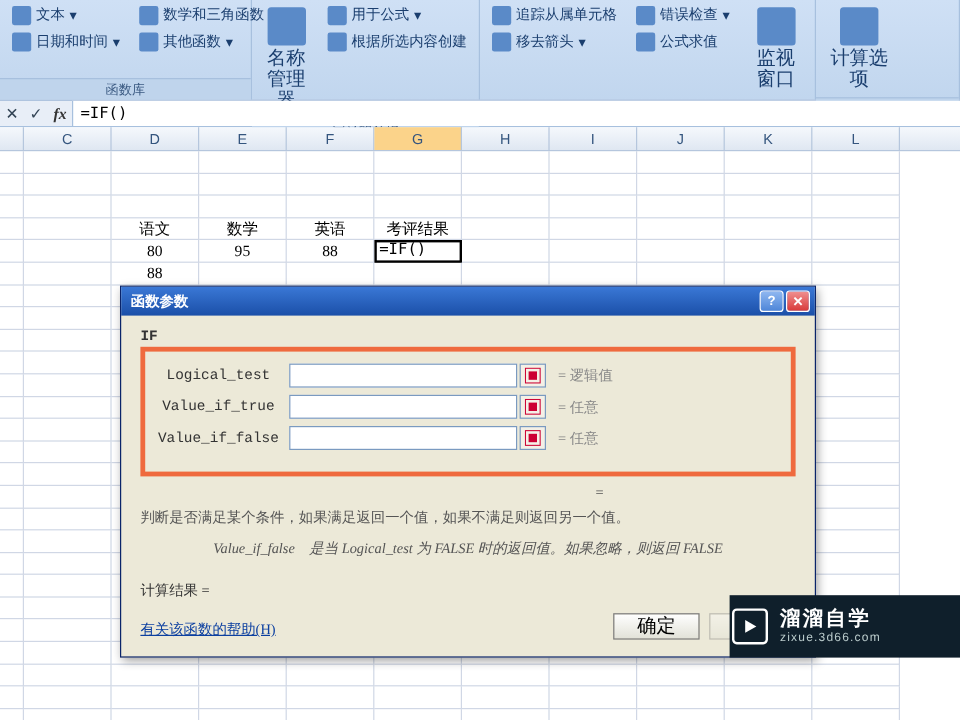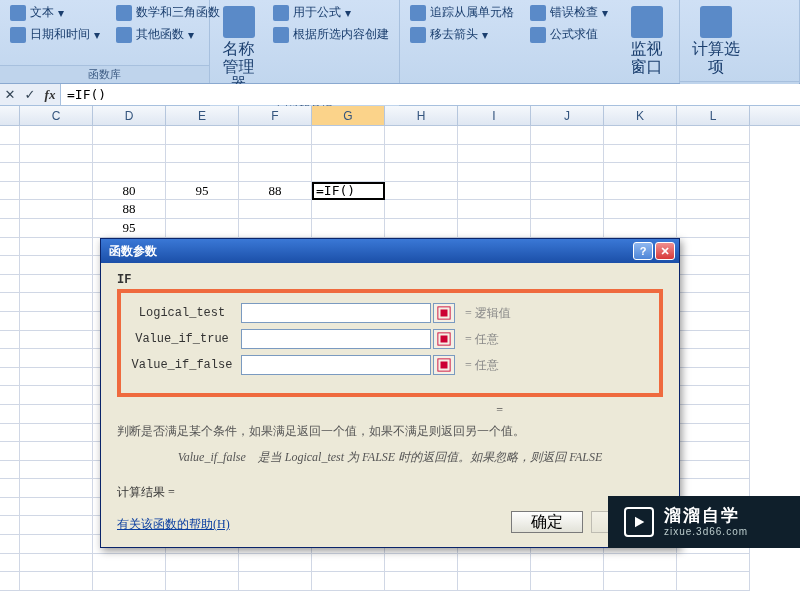--- a/index.html
+++ b/index.html
@@ -50,21 +50,21 @@
   .arg-eq { margin-left: 10px; color: #888; }
   .desc { color: #555; margin: 4px 0 8px 0; line-height: 1.5; }
   .desc-center { text-align: center; padding: 0 40px; font-style: italic; }
   .result-row { margin-top: 18px; }
   .dlg-footer { display: flex; justify-content: space-between; align-items: flex-end; margin-top: 10px; }
   .help-link { color: #0b3fa0; text-decoration: underline; cursor: pointer; }
   .dlg-btns { display: flex; gap: 8px; }
   .dlg-btn { min-width: 72px; height: 22px; border: 1px solid #7a7a7a; background: linear-gradient(#fefefe,#e2e2d8); cursor: pointer; font-size: 16px; }
 
   
-  .watermark { position: absolute; right: 0; bottom: 52px; width: 192px; height: 52px; background: #0f1f2b; color: #fff; display: flex; align-items: center; gap: 10px; padding: 0 16px; }
+  .watermark { position: absolute; right: 0; bottom: 52px; width: 192px; height: 52px; background: #0f1f2b; color: #fff; display: flex; align-items: center; gap: 10px; padding: 0 2px; }
   .wm-icon { width: 30px; height: 30px; border: 2px solid #fff; border-radius: 4px; display: flex; align-items: center; justify-content: center; }
   .wm-text { display: flex; flex-direction: column; line-height: 1.2; }
   .wm-main { font-size: 17px; font-weight: bold; letter-spacing: 2px; }
   .wm-sub { font-size: 10px; letter-spacing: 1px; color: #bcc; }
 </style>
 </head>
 <body>
 
 <div class="ribbon">
   <div class="ribbon-group" style="width:210px">
@@ -209,20 +209,33 @@
         <div class="cell"></div>
         <div class="cell"></div>
       </div>
       <div class="cell-row">
         <div class="cell" style="width: 20px;"></div>
         <div class="cell"></div>
         <div class="cell"></div>
         <div class="cell"></div>
         <div class="cell"></div>
         <div class="cell"></div>
+        <div class="cell"></div>
+        <div class="cell"></div>
+        <div class="cell"></div>
+        <div class="cell"></div>
+        <div class="cell"></div>
+      </div>
+      <div class="cell-row">
+        <div class="cell" style="width: 20px;"></div>
+        <div class="cell"></div>
+        <div class="cell">语文</div>
+        <div class="cell">数学</div>
+        <div class="cell">英语</div>
+        <div class="cell">考评结果</div>
         <div class="cell"></div>
         <div class="cell"></div>
         <div class="cell"></div>
         <div class="cell"></div>
         <div class="cell"></div>
       </div>
       <div class="cell-row">
         <div class="cell" style="width: 20px;"></div>
         <div class="cell"></div>
         <div class="cell">80</div>

